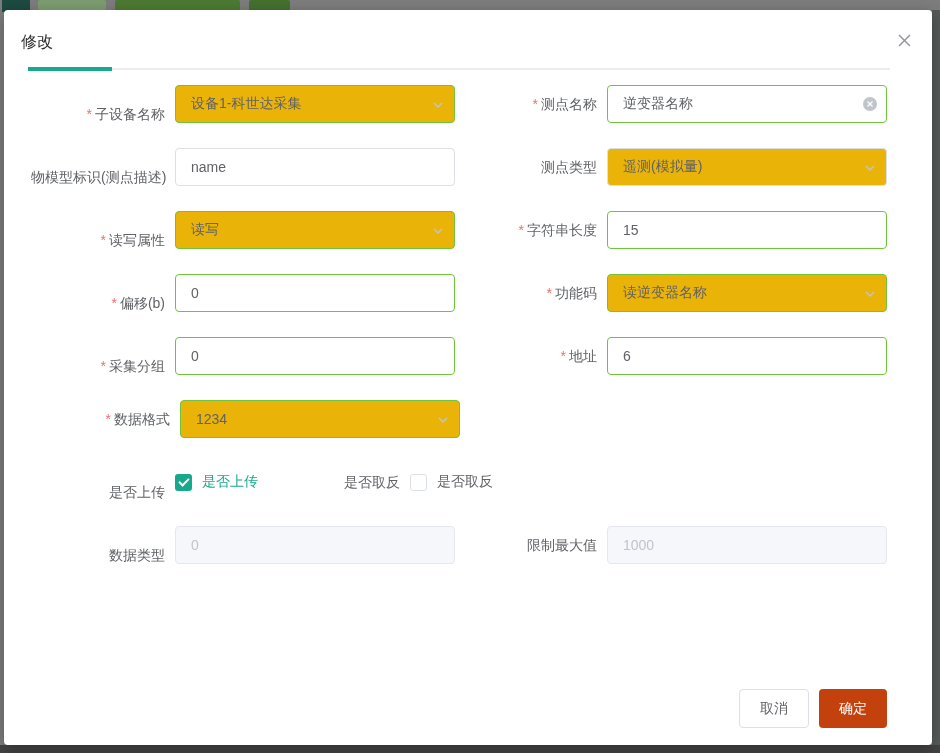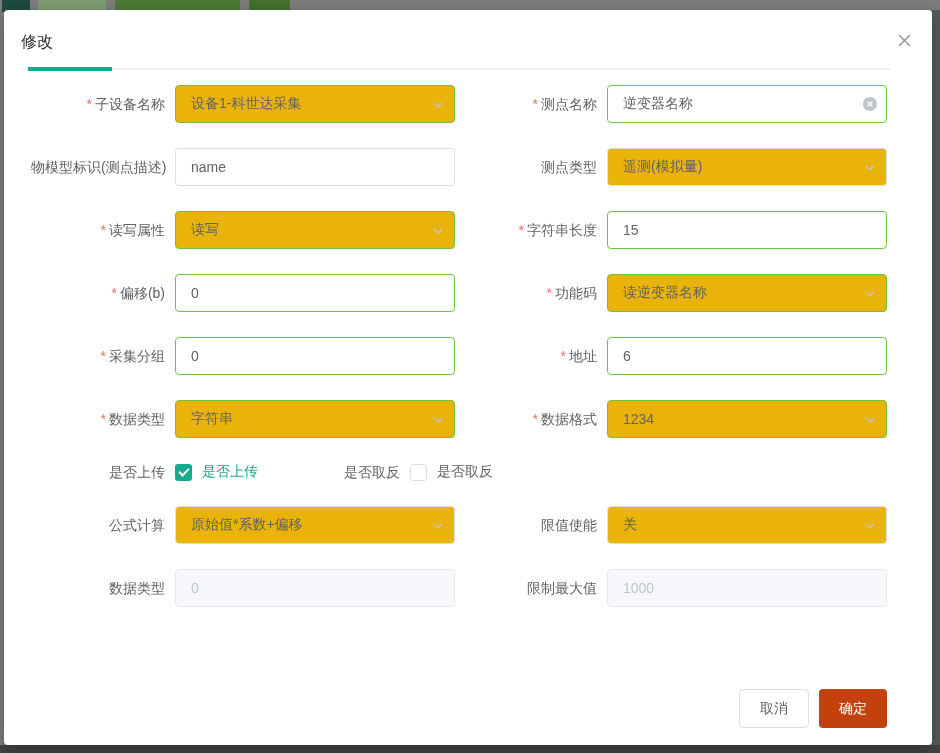--- a/index.html
+++ b/index.html
@@ -24,21 +24,21 @@
   .tabs { position:absolute; left:24px; right:42px; top:57px; height:4px; }
   .tabs .track { position:absolute; left:0; right:0; top:1px; height:2px; background:#eaecf0; }
   .tabs .active-bar { position:absolute; left:0; top:0; width:84px; height:4px; }
 
   
   .form { position:absolute; left:0; top:75px; width:928px; padding-left:24px; }
   .form-row { display:flex; margin-bottom:25px; }
   .field { display:flex; align-items:center; }
   .label { font-size:14px; color:#606266; text-align:right; padding-right:10px;
            line-height:18px; white-space:nowrap; }
-  .cell-left .label { width:147px; }
+  .cell-left .label { width:147px;margin-top:20px; }
   .cell-right .label { width:152px; }
   .star { color:#f56c6c; margin-right:3px; font-size:14px; }
 
   .ctrl { width:280px; height:38px; border:1px solid #dcdfe6; border-radius:4px; background:#eab308;
           display:flex; align-items:center; padding:0 30px 0 15px; position:relative;
           font-size:14px; color:#606266; cursor:pointer; }
   .ctrl .val { overflow:hidden; white-space:nowrap; }
   .ctrl .chev { position:absolute; right:10px; top:13px; }
   .green { border-color:#6ec53c !important; }
 
@@ -172,29 +172,20 @@
         <span class="label"><span class="star">*</span><span>采集分组</span></span>
         <input class="txt green" value="0" style="">
       </div>
       <div class="field cell-right">
         <span class="label"><span class="star">*</span><span>地址</span></span>
         <input class="txt green" value="6" style="">
       </div>
     </div>
 
     <div class="form-row">
-      <div class="field cell-left">
-        <span class="label"><span class="star">*</span><span>数据类型</span></span>
-        <div class="ctrl green">
-          <span class="val">字符串</span>
-          <svg class="chev" width="12" height="12" viewBox="0 0 12 12">
-              <polyline points="2,4 6,8 10,4" fill="none" stroke="#c0c4cc" stroke-width="1.5"></polyline>
-            </svg>
-        </div>
-      </div>
       <div class="field cell-right">
         <span class="label"><span class="star">*</span><span>数据格式</span></span>
         <div class="ctrl green">
           <span class="val">1234</span>
           <svg class="chev" width="12" height="12" viewBox="0 0 12 12">
               <polyline points="2,4 6,8 10,4" fill="none" stroke="#c0c4cc" stroke-width="1.5"></polyline>
             </svg>
         </div>
       </div>
     </div>
@@ -205,40 +196,20 @@
         <span class="cb-box checked" style="background:#17a98c"></span>
         <span class="cb-label on" style="color:#17a98c">是否上传</span>
       </div>
       <div class="field cell-right">
         <span class="label">是否取反</span>
         <span class="cb-box"></span>
         <span class="cb-label off">是否取反</span>
       </div>
     </div>
 
-    <div class="form-row">
-      <div class="field cell-left">
-        <span class="label"><span class="star"></span><span>公式计算</span></span>
-        <div class="ctrl">
-          <span class="val">原始值*系数+偏移</span>
-          <svg class="chev" width="12" height="12" viewBox="0 0 12 12">
-              <polyline points="2,4 6,8 10,4" fill="none" stroke="#c0c4cc" stroke-width="1.5"></polyline>
-            </svg>
-        </div>
-      </div>
-      <div class="field cell-right">
-        <span class="label"><span class="star"></span><span>限值使能</span></span>
-        <div class="ctrl">
-          <span class="val">关</span>
-          <svg class="chev" width="12" height="12" viewBox="0 0 12 12">
-              <polyline points="2,4 6,8 10,4" fill="none" stroke="#c0c4cc" stroke-width="1.5"></polyline>
-            </svg>
-        </div>
-      </div>
-    </div>
 
     <div class="form-row">
       <div class="field cell-left">
         <span class="label"><span class="star"></span><span>数据类型</span></span>
         <input class="txt" disabled="" value="0" style="">
       </div>
       <div class="field cell-right">
         <span class="label"><span class="star"></span><span>限制最大值</span></span>
         <input class="txt" disabled="" value="1000" style="">
       </div>

